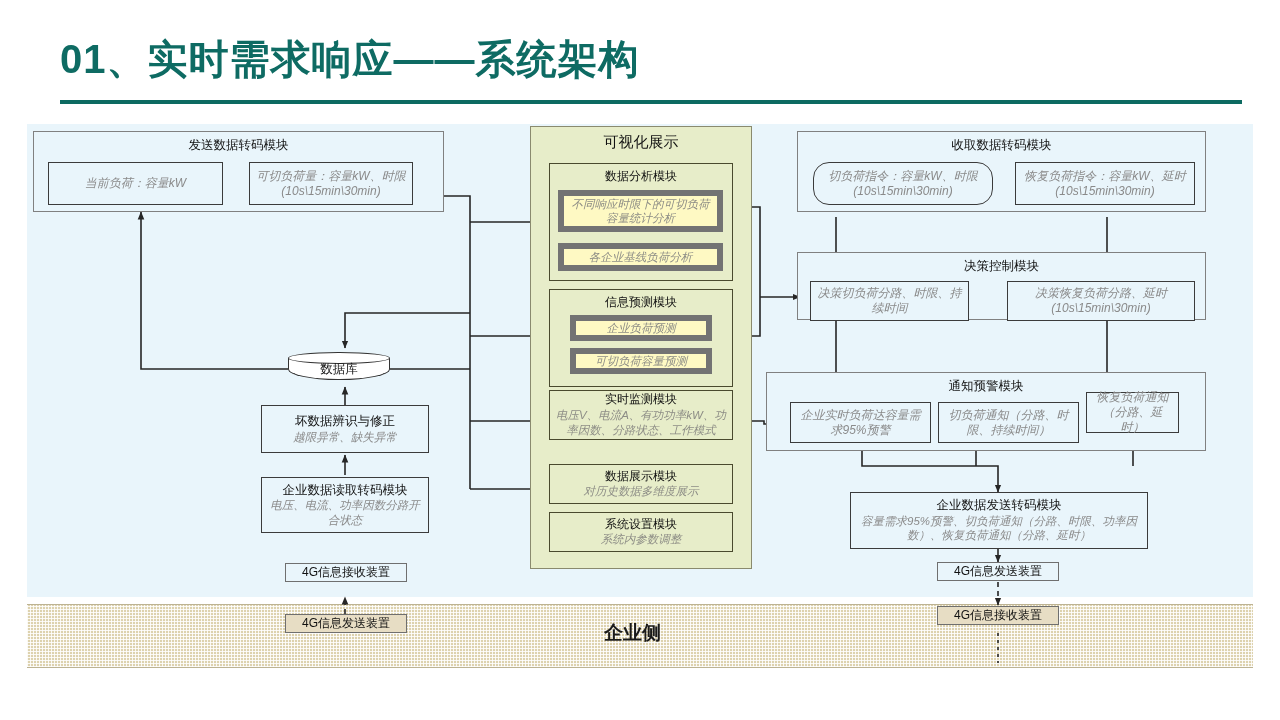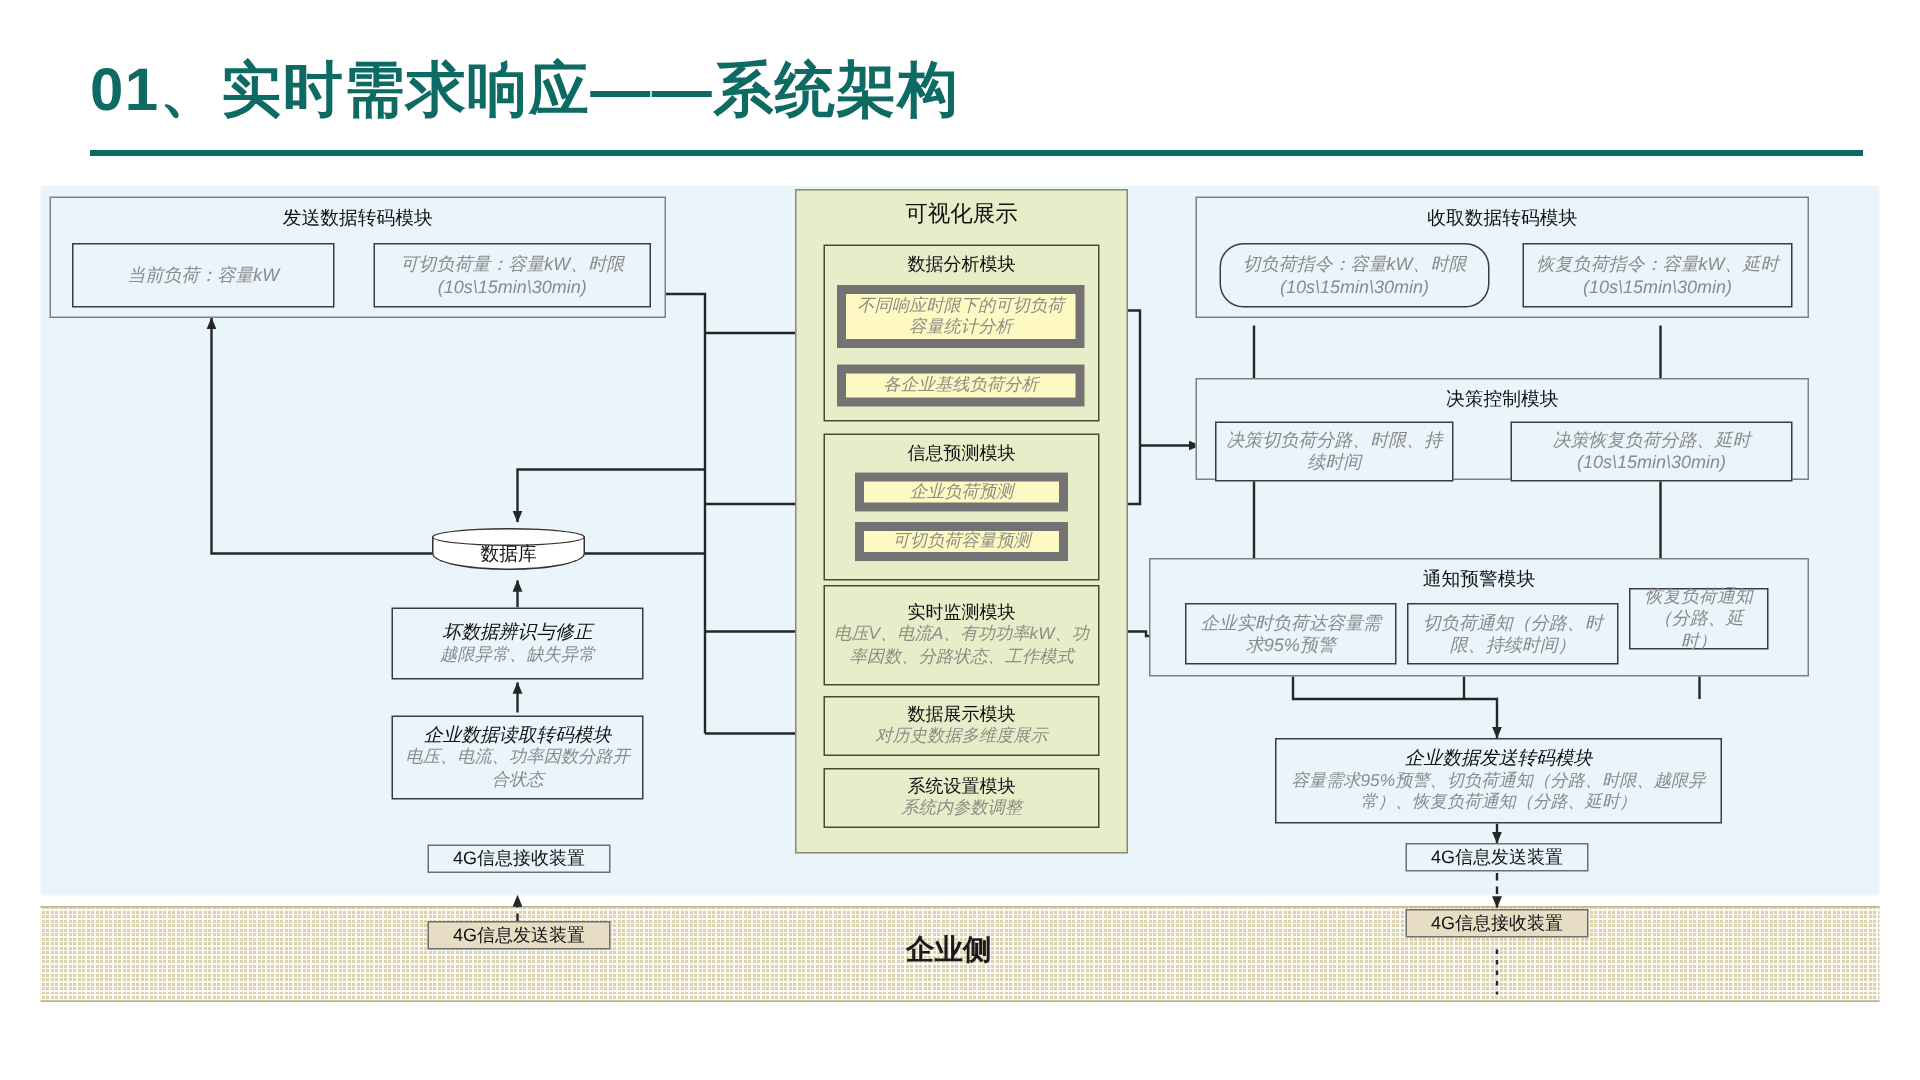--- a/index.html
+++ b/index.html
@@ -56,21 +56,21 @@
     display:flex;align-items:center;justify-content:center;text-align:center;
     font-size:12px;font-style:italic;color:#8a8a8a;line-height:1.25;
     padding:2px 4px;
   }
   .box-plain{
     position:absolute;box-sizing:border-box;
     border:1px solid #3b3b3b;background:#e9f5fb;
     display:flex;flex-direction:column;align-items:center;justify-content:center;
     text-align:center;padding:3px 4px;
   }
-  .box-plain .hd{font-size:12.5px;color:#111;line-height:1.25;font-style:italic;}
+  .box-plain .hd{font-size:12.5px;color:#111;line-height:1.25;}
   .box-plain .sb{font-size:11.5px;font-style:italic;color:#8a8a8a;line-height:1.25;}
 
   
   .device{
     position:absolute;box-sizing:border-box;
     border:1px solid #6f6f6f;background:#e9f5fb;
     display:flex;align-items:center;justify-content:center;
     font-size:12px;color:#111;white-space:nowrap;
   }
   .device.on-band{background:#e7ddc4;}
@@ -193,21 +193,21 @@
       <path d="M998,582 L998,605" marker-end="url(#ah)"></path>
 
       <path d="M998,633 L998,663" stroke-dasharray="3,4"></path>
     </g>
   </svg>
 
   <div class="grp" style="left:33px;top:131px;width:411px;height:81px;">
     <div class="grp-title">发送数据转码模块</div>
   </div>
   <div class="leaf" style="left:48px;top:162px;width:175px;height:43px;">当前负荷：容量kW</div>
-  <div class="leaf" style="left:249px;top:162px;width:185px;height:43px;">可切负荷量：容量kW、时限(10s\15min\30min)</div>
+  <div class="leaf" style="left:249px;top:162px;width:164px;height:43px;">可切负荷量：容量kW、时限(10s\15min\30min)</div>
 
   <div class="db">
     <div class="body"></div>
     <div class="top"></div>
     <div class="lbl">数据库</div>
   </div>
 
   <div class="box-plain" style="left:261px;top:405px;width:168px;height:48px;">
     <div class="hd">坏数据辨识与修正</div>
     <div class="sb">越限异常、缺失异常</div>
@@ -230,21 +230,21 @@
   </div>
   <div class="g-leaf" style="left:558px;top:190px;width:165px;height:42px;">不同响应时限下的可切负荷容量统计分析</div>
   <div class="g-leaf" style="left:558px;top:243px;width:165px;height:28px;">各企业基线负荷分析</div>
 
   <div class="g-grp" style="left:549px;top:289px;width:184px;height:98px;">
     <div class="g-grp-title">信息预测模块</div>
   </div>
   <div class="g-leaf" style="left:570px;top:315px;width:142px;height:26px;">企业负荷预测</div>
   <div class="g-leaf" style="left:570px;top:348px;width:142px;height:26px;">可切负荷容量预测</div>
 
-  <div class="g-box" style="left:549px;top:390px;width:184px;height:67px;">
+  <div class="g-box" style="left:549px;top:390px;width:184px;height:50px;">
     <div class="hd">实时监测模块</div>
     <div class="sb">电压V、电流A、有功功率kW、功率因数、分路状态、工作模式</div>
   </div>
 
   <div class="g-box" style="left:549px;top:464px;width:184px;height:40px;">
     <div class="hd">数据展示模块</div>
     <div class="sb">对历史数据多维度展示</div>
   </div>
 
   <div class="g-box" style="left:549px;top:512px;width:184px;height:40px;">
@@ -266,19 +266,19 @@
 
   <div class="grp" style="left:766px;top:372px;width:440px;height:79px;">
     <div class="grp-title">通知预警模块</div>
   </div>
   <div class="leaf" style="left:790px;top:402px;width:141px;height:41px;">企业实时负荷达容量需求95%预警</div>
   <div class="leaf" style="left:938px;top:402px;width:141px;height:41px;">切负荷通知（分路、时限、持续时间）</div>
   <div class="leaf" style="left:1086px;top:392px;width:93px;height:41px;">恢复负荷通知（分路、延时）</div>
 
   <div class="box-plain" style="left:850px;top:492px;width:298px;height:57px;">
     <div class="hd">企业数据发送转码模块</div>
-    <div class="sb">容量需求95%预警、切负荷通知（分路、时限、越限异常）、恢复负荷通知（分路、延时）</div>
+    <div class="sb">容量需求95%预警、切负荷通知（分路、时限、功率因数）、恢复负荷通知（分路、延时）</div>
   </div>
 
   <div class="device" style="left:937px;top:562px;width:122px;height:19px;">4G信息发送装置</div>
   <div class="device on-band" style="left:937px;top:606px;width:122px;height:19px;">4G信息接收装置</div>
 
 </div>
 
 </body></html>

